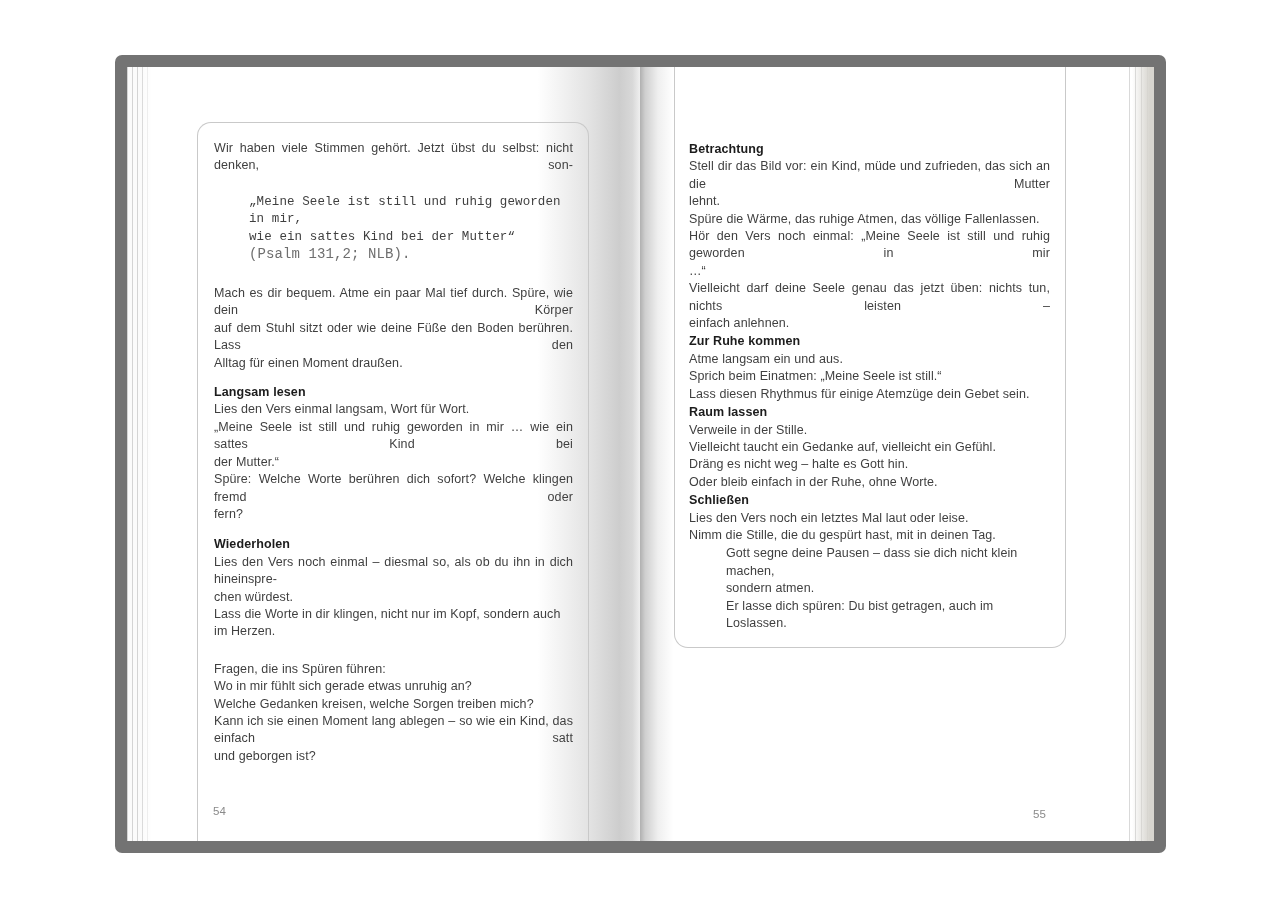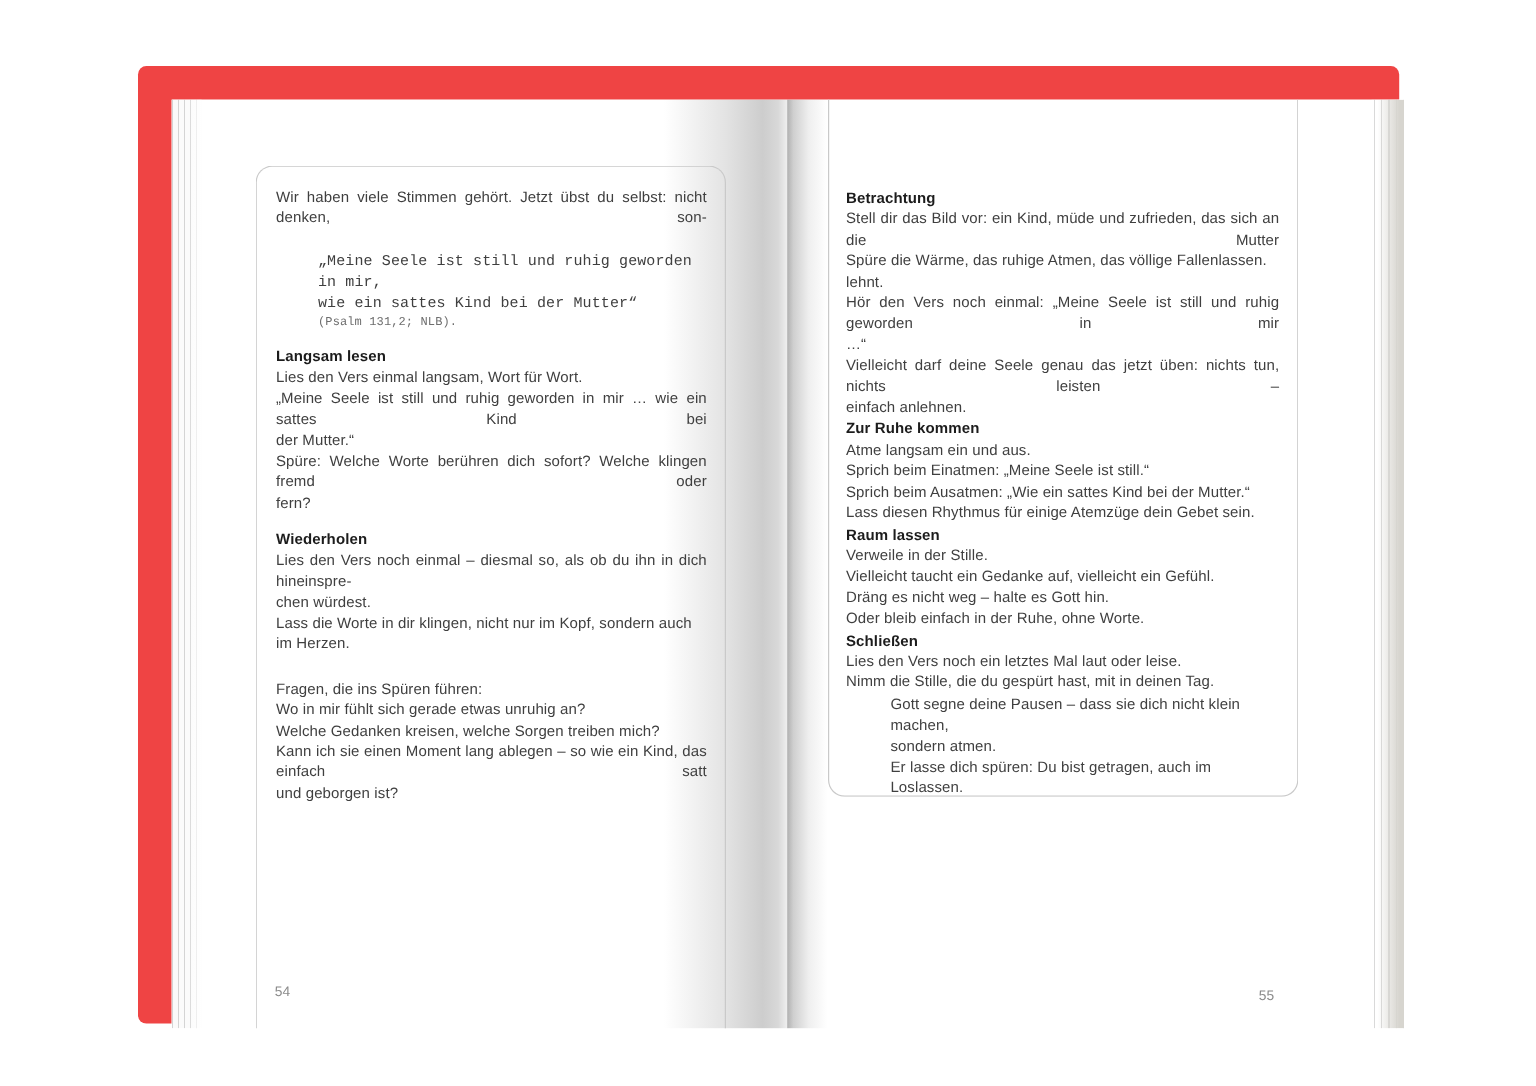--- a/index.html
+++ b/index.html
@@ -4,21 +4,21 @@
 <style>
   html, body { margin: 0; padding: 0; background: #ffffff; }
   body {
     width: 1280px; height: 905px; position: relative; overflow: hidden;
     font-family: "Liberation Sans", "DejaVu Sans", sans-serif;
   }
   .stage { position: absolute; inset: 0; }
 
   .book {
     position: absolute; left: 115px; top: 55px; width: 1051px; height: 798px;
-    background: #ef4444; border-radius: 7px; box-sizing: border-box; padding: 28px;
+    background: #737373; border-radius: 7px; box-sizing: border-box; padding: 12px;
   }
   .pages {
     position: relative; width: 1027px; height: 774px;
     display: flex; overflow: hidden; background: #ffffff;
   }
   .page { position: relative; height: 774px; overflow: hidden; }
   .page-left {
     width: 513px;
     background: linear-gradient(to right, #ffffff 0%, #ffffff 80%, #e3e3e3 90%, #cdcdcd 96%, #d8d8d8 98.5%, #efefef 100%);
   }
@@ -56,21 +56,21 @@
     padding: 90px 15px 0 14px;
   }
 
   .line {
     font-size: 12.5px; line-height: 17.4px; color: #3f3f3f;
     letter-spacing: 0.1px; white-space: normal;
   }
   .heading { font-weight: bold; color: #1c1c1c; }
   .j { text-align: justify; text-align-last: justify; }
   .quote-block { margin-left: 35px; font-family: Liberation Mono, monospace; }
-  .ref { font-size: 10px; line-height: 14px; color: #6e6e6e; margin-top: 1px; }
+  .ref { font-size: 14px; line-height: 14px; color: #6e6e6e; margin-top: 1px; }
   .blessing-block { margin-left: 37px; }
 
   .mt12 { margin-top: 12px; }
   .mt13 { margin-top: 13px; }
   .mt17 { margin-top: 1px; }
   .mt19 { margin-top: 19px; }
   .mt20 { margin-top: 20px; }
   .mt24 { margin-top: 24px; }
 
   .pagenum {
@@ -93,20 +93,25 @@
           <div>
             <div class="line j">Wir haben viele Stimmen gehört. Jetzt übst du selbst: nicht denken, son-</div>
           </div>
 
           <div class="quote-block mt19">
             <div class="line">„Meine Seele ist still und ruhig geworden in mir,</div>
             <div class="line">wie ein sattes Kind bei der Mutter“</div>
             <div class="line ref">(Psalm 131,2; NLB).</div>
           </div>
 
+          <div class="mt24">
+            <div class="line j">Mach es dir bequem. Atme ein paar Mal tief durch. Spüre, wie dein Körper</div>
+            <div class="line j">auf dem Stuhl sitzt oder wie deine Füße den Boden berühren. Lass den</div>
+            <div class="line">Alltag für einen Moment draußen.</div>
+          </div>
 
           <div class="mt12">
             <div class="line heading">Langsam lesen</div>
             <div class="line">Lies den Vers einmal langsam, Wort für Wort.</div>
             <div class="line j">„Meine Seele ist still und ruhig geworden in mir … wie ein sattes Kind bei</div>
             <div class="line">der Mutter.“</div>
             <div class="line j">Spüre: Welche Worte berühren dich sofort? Welche klingen fremd oder</div>
             <div class="line">fern?</div>
           </div>
 
@@ -129,33 +134,32 @@
         <div class="pagenum pagenum-left">54</div>
       </div>
 
       <div class="page page-right">
         <div class="stack-edge stack-edge-right"></div>
 
         <div class="text-frame frame-right">
           <div>
             <div class="line heading">Betrachtung</div>
             <div class="line j">Stell dir das Bild vor: ein Kind, müde und zufrieden, das sich an die Mutter</div>
+            <div class="line">lehnt.</div>
             <div class="line">Spüre die Wärme, das ruhige Atmen, das völlige Fallenlassen.</div>
-            <div class="line">lehnt.</div>
             <div class="line j">Hör den Vers noch einmal: „Meine Seele ist still und ruhig geworden in mir</div>
             <div class="line">…“</div>
             <div class="line j">Vielleicht darf deine Seele genau das jetzt üben: nichts tun, nichts leisten –</div>
             <div class="line">einfach anlehnen.</div>
           </div>
 
           <div class="mt17">
             <div class="line heading">Zur Ruhe kommen</div>
             <div class="line">Atme langsam ein und aus.</div>
             <div class="line">Sprich beim Einatmen: „Meine Seele ist still.“</div>
-            <div class="line">Sprich beim Ausatmen: „Wie ein sattes Kind bei der Mutter.“</div>
             <div class="line">Lass diesen Rhythmus für einige Atemzüge dein Gebet sein.</div>
           </div>
 
           <div class="mt17">
             <div class="line heading">Raum lassen</div>
             <div class="line">Verweile in der Stille.</div>
             <div class="line">Vielleicht taucht ein Gedanke auf, vielleicht ein Gefühl.</div>
             <div class="line">Dräng es nicht weg – halte es Gott hin.</div>
             <div class="line">Oder bleib einfach in der Ruhe, ohne Worte.</div>
           </div>

